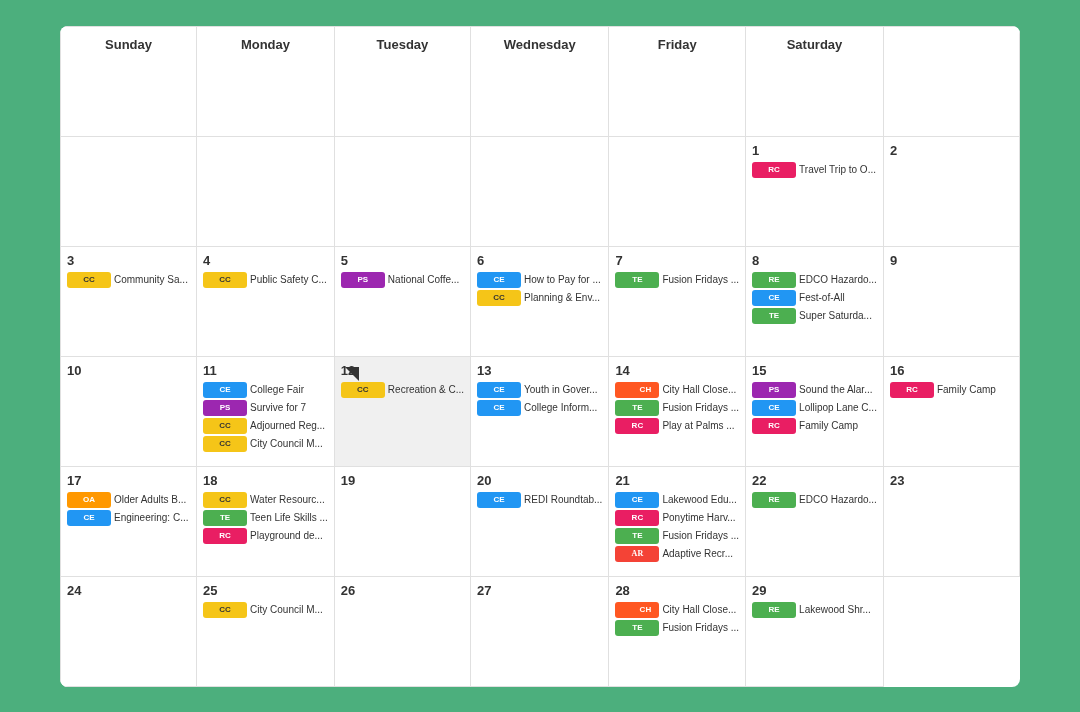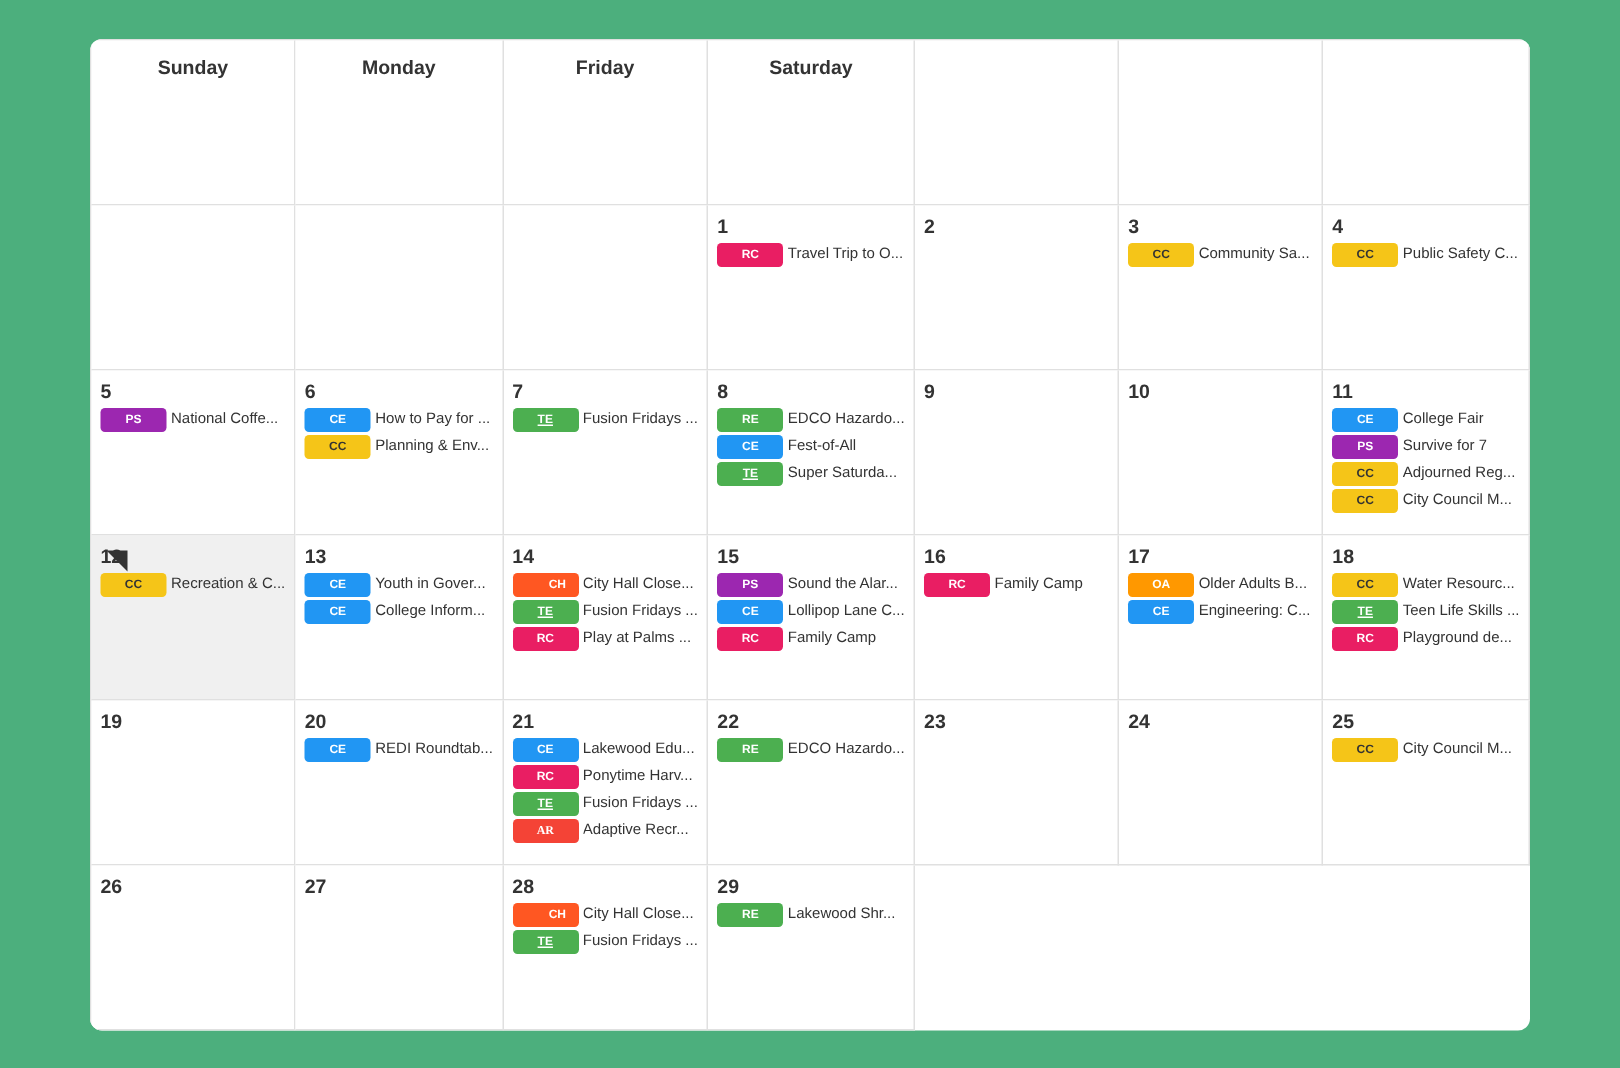--- a/index.html
+++ b/index.html
@@ -87,34 +87,36 @@
     }
     .event-text {
       white-space: nowrap;
       overflow: hidden;
       text-overflow: ellipsis;
       max-width: 90px;
     }
     .badge-cc { background-color: #f5c518; color: #333; }
     .badge-ps { background-color: #9c27b0; }
     .badge-ce { background-color: #2196f3; }
-    .badge-te { background-color: #4caf50; text-decoration: underline; }
+    .badge-te { background-color: #4caf50; }
     .badge-rc { background-color: #e91e63; }
     .badge-re { background-color: #4caf50; }
     .badge-oa { background-color: #ff9800; }
     .badge-ar { background-color: #f44336; font-family: Liberation Serif, serif; }
     .badge-ch { background-color: #ff5722; padding-left: 16px; }
   </style>
 </head>
 <body>
 
 <div class="calendar-container">
   <div class="calendar-grid" id="calendar-grid">
   <div class="day-header">Sunday</div>
       <div class="day-header">Monday</div>
+      <div class="day-header">Tuesday</div>
+      <div class="day-header">Wednesday</div>
       <div class="day-header">Friday</div>
       <div class="day-header">Saturday</div>
       <div class="day-cell"></div>
       <div class="day-cell"></div>
       <div class="day-cell"></div>
       <div class="day-cell"></div>
       <div class="day-cell"></div>
       <div class="day-cell"></div>
       <div class="day-cell">
         <div class="day-number">1</div>

